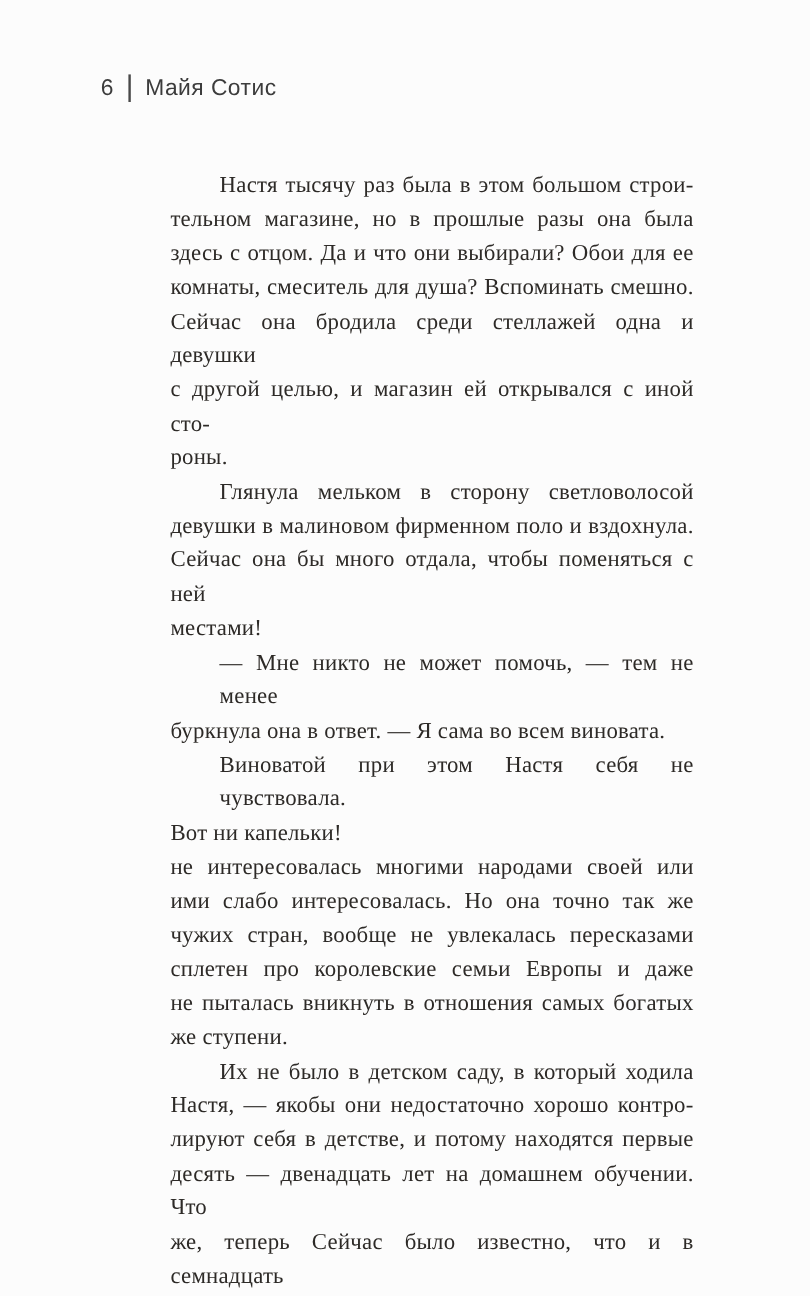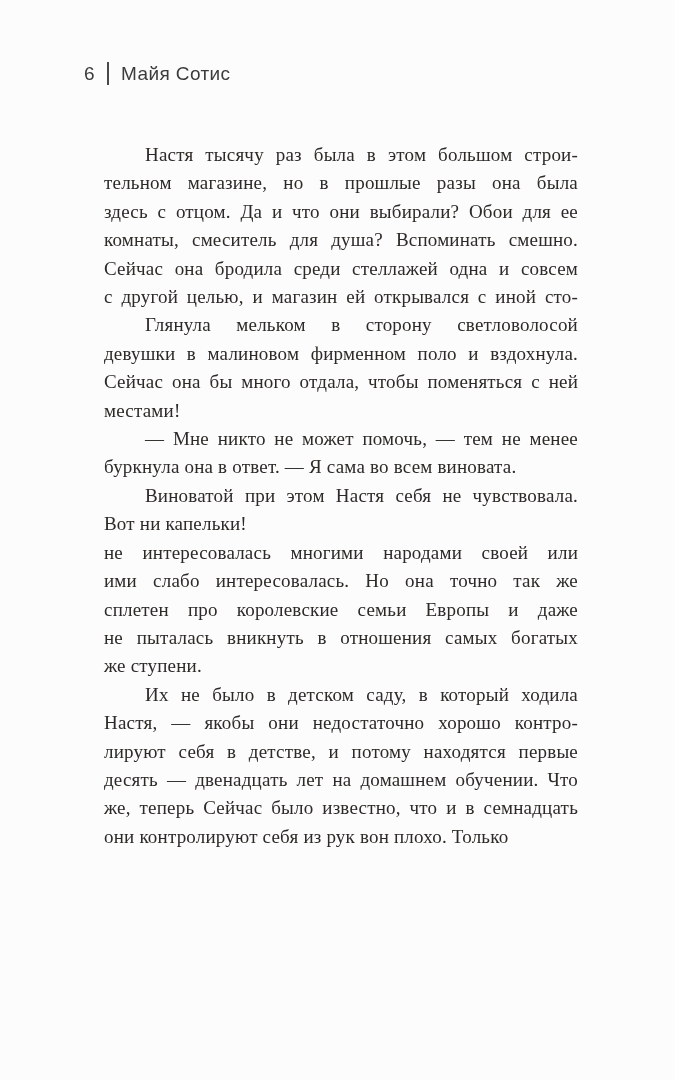--- a/index.html
+++ b/index.html
@@ -41,20 +41,21 @@
     width: 474px;
     font-family: "Liberation Serif", "DejaVu Serif", serif;
     font-size: 19px;
     line-height: 28.4px;
     letter-spacing: 0.2px;
     color: #2d2a27;
   }
   .line {
     text-align: justify;
     text-align-last: justify;
+    margin-left: 38px;
   }
   .line.para-first {
     padding-left: 41px;
   }
   .line.para-last {
     text-align-last: left;
   }
 </style>
 </head>
 <body>
@@ -65,32 +66,34 @@
     <span>6</span>
     <span class="divider"></span>
     <span>Майя Сотис</span>
   </header>
 
   <main class="text-block" id="text-block" style="color: rgb(45, 42, 39);">
       <div class="line para-first">Настя тысячу раз была в этом большом строи-</div>
       <div class="line">тельном магазине, но в прошлые разы она была</div>
       <div class="line">здесь с отцом. Да и что они выбирали? Обои для ее</div>
       <div class="line">комнаты, смеситель для душа? Вспоминать смешно.</div>
-      <div class="line">Сейчас она бродила среди стеллажей одна и совсем</div>
+      <div class="line">Сейчас она бродила среди стеллажей одна и девушки</div>
       <div class="line">с другой целью, и магазин ей открывался с иной сто-</div>
+      <div class="line para-last">роны.</div>
       <div class="line para-first">Глянула мельком в сторону светловолосой</div>
       <div class="line">девушки в малиновом фирменном поло и вздохнула.</div>
       <div class="line">Сейчас она бы много отдала, чтобы поменяться с ней</div>
       <div class="line para-last">местами!</div>
       <div class="line para-first">— Мне никто не может помочь, — тем не менее</div>
       <div class="line para-last">буркнула она в ответ. — Я сама во всем виновата.</div>
       <div class="line para-first">Виноватой при этом Настя себя не чувствовала.</div>
       <div class="line para-last">Вот ни капельки!</div>
       <div class="line">не интересовалась многими народами своей или</div>
       <div class="line">ими слабо интересовалась. Но она точно так же</div>
+      <div class="line">чужих стран, вообще не увлекалась пересказами</div>
       <div class="line">сплетен про королевские семьи Европы и даже</div>
       <div class="line">не пыталась вникнуть в отношения самых богатых</div>
       <div class="line para-last">же ступени.</div>
       <div class="line para-first">Их не было в детском саду, в который ходила</div>
       <div class="line">Настя, — якобы они недостаточно хорошо контро-</div>
       <div class="line">лируют себя в детстве, и потому находятся первые</div>
       <div class="line">десять — двенадцать лет на домашнем обучении. Что</div>
       <div class="line">же, теперь Сейчас было известно, что и в семнадцать</div>
       <div class="line para-last">они контролируют себя из рук вон плохо. Только</div>
     </main>

